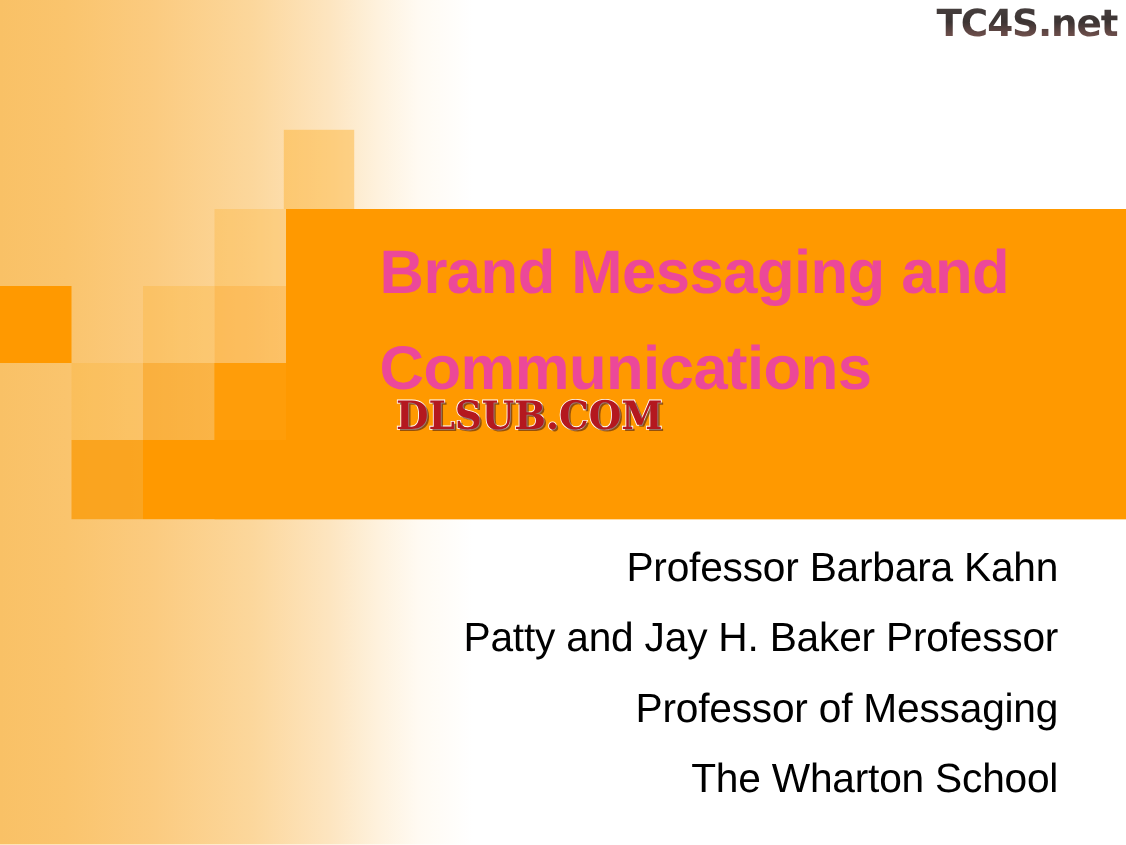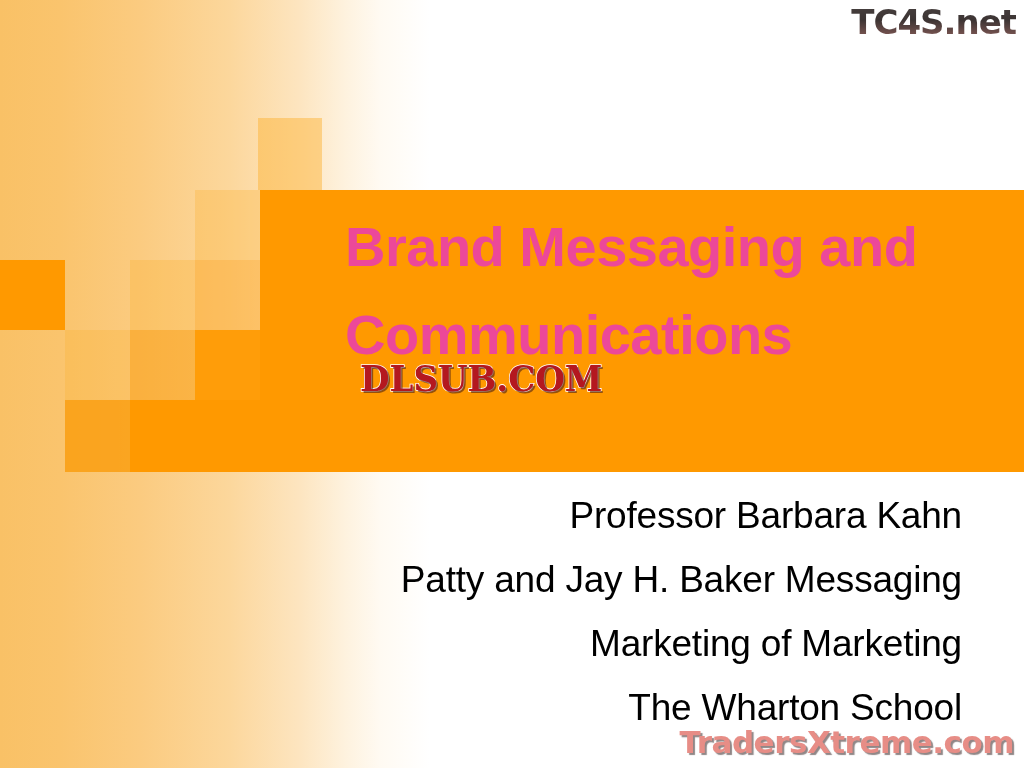--- a/index.html
+++ b/index.html
@@ -158,22 +158,21 @@
     <div class="deco-square sq-f"></div>
     <div class="deco-square sq-g"></div>
     <div class="deco-square sq-h"></div>
     <div class="deco-square sq-i"></div>
   </div>
 
   <div class="title-text">Brand Messaging and Communications</div>
 
   <div class="subtitle">
     <span class="subtitle-line">Professor Barbara Kahn</span>
-    <span class="subtitle-line">Patty and Jay H. Baker Messaging</span>
-    <span class="subtitle-line">Marketing of Marketing</span>
+    <span class="subtitle-line">Patty and Jay H. Baker Professor</span>
+    <span class="subtitle-line">Professor of Messaging</span>
     <span class="subtitle-line">The Wharton School</span>
   </div>
 
   <div class="wm-tc4s">TC4S.net</div>
   <div class="wm-dlsub">DLSUB.COM</div>
-  <div class="wm-traders">TradersXtreme.com</div>
 
 </div>
 
 </body></html>

